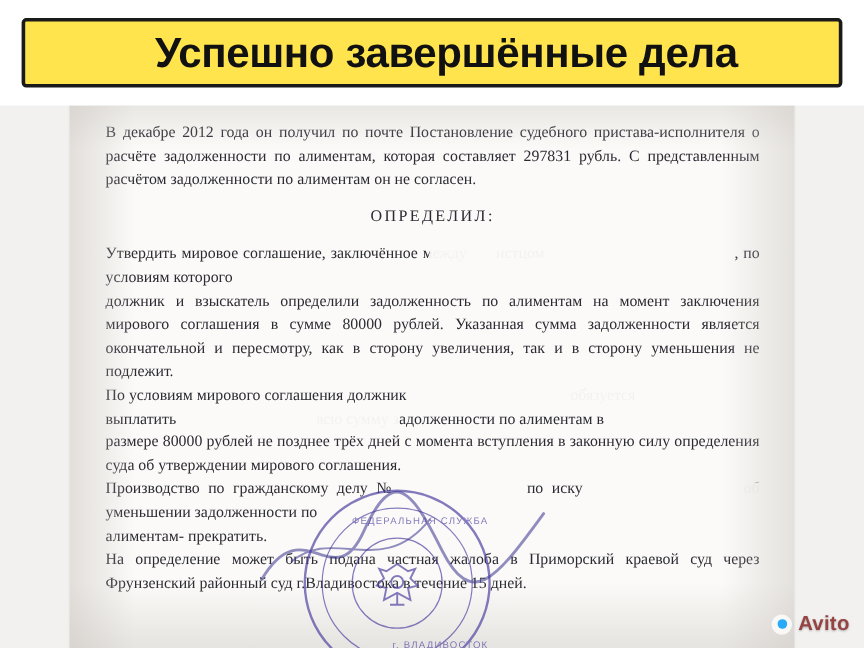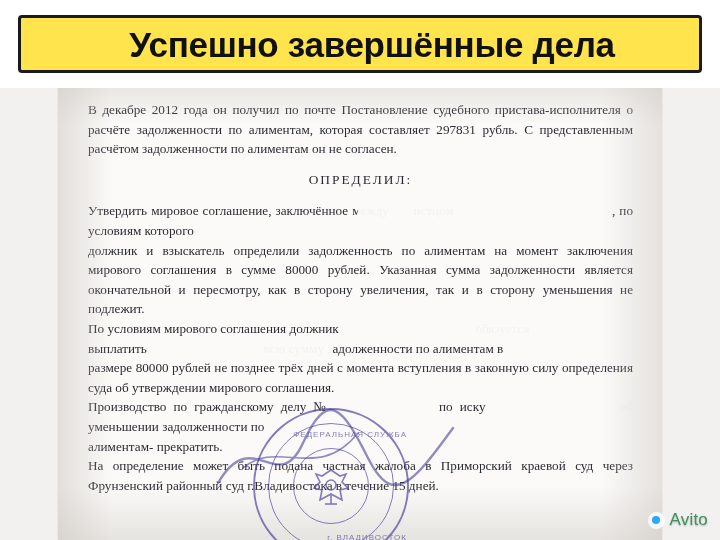--- a/index.html
+++ b/index.html
@@ -192,22 +192,22 @@
   .wm-dot {
     width: 8px;
     height: 8px;
     border-radius: 50%;
     background: #0af;
     background: #00a0ff;
   }
   .wm-text {
     font-family: "Liberation Sans", sans-serif;
     font-size: 17px;
-    font-weight: normal;
-    color: #15803d;
+    font-weight: bold;
+    color: #7f1d1d;
     text-shadow: 0 1px 2px rgba(0,0,0,0.35);
     letter-spacing: 0.2px;
   }
 </style>
 </head>
 <body>
 
 <div id="page">
 
   <div class="banner">

